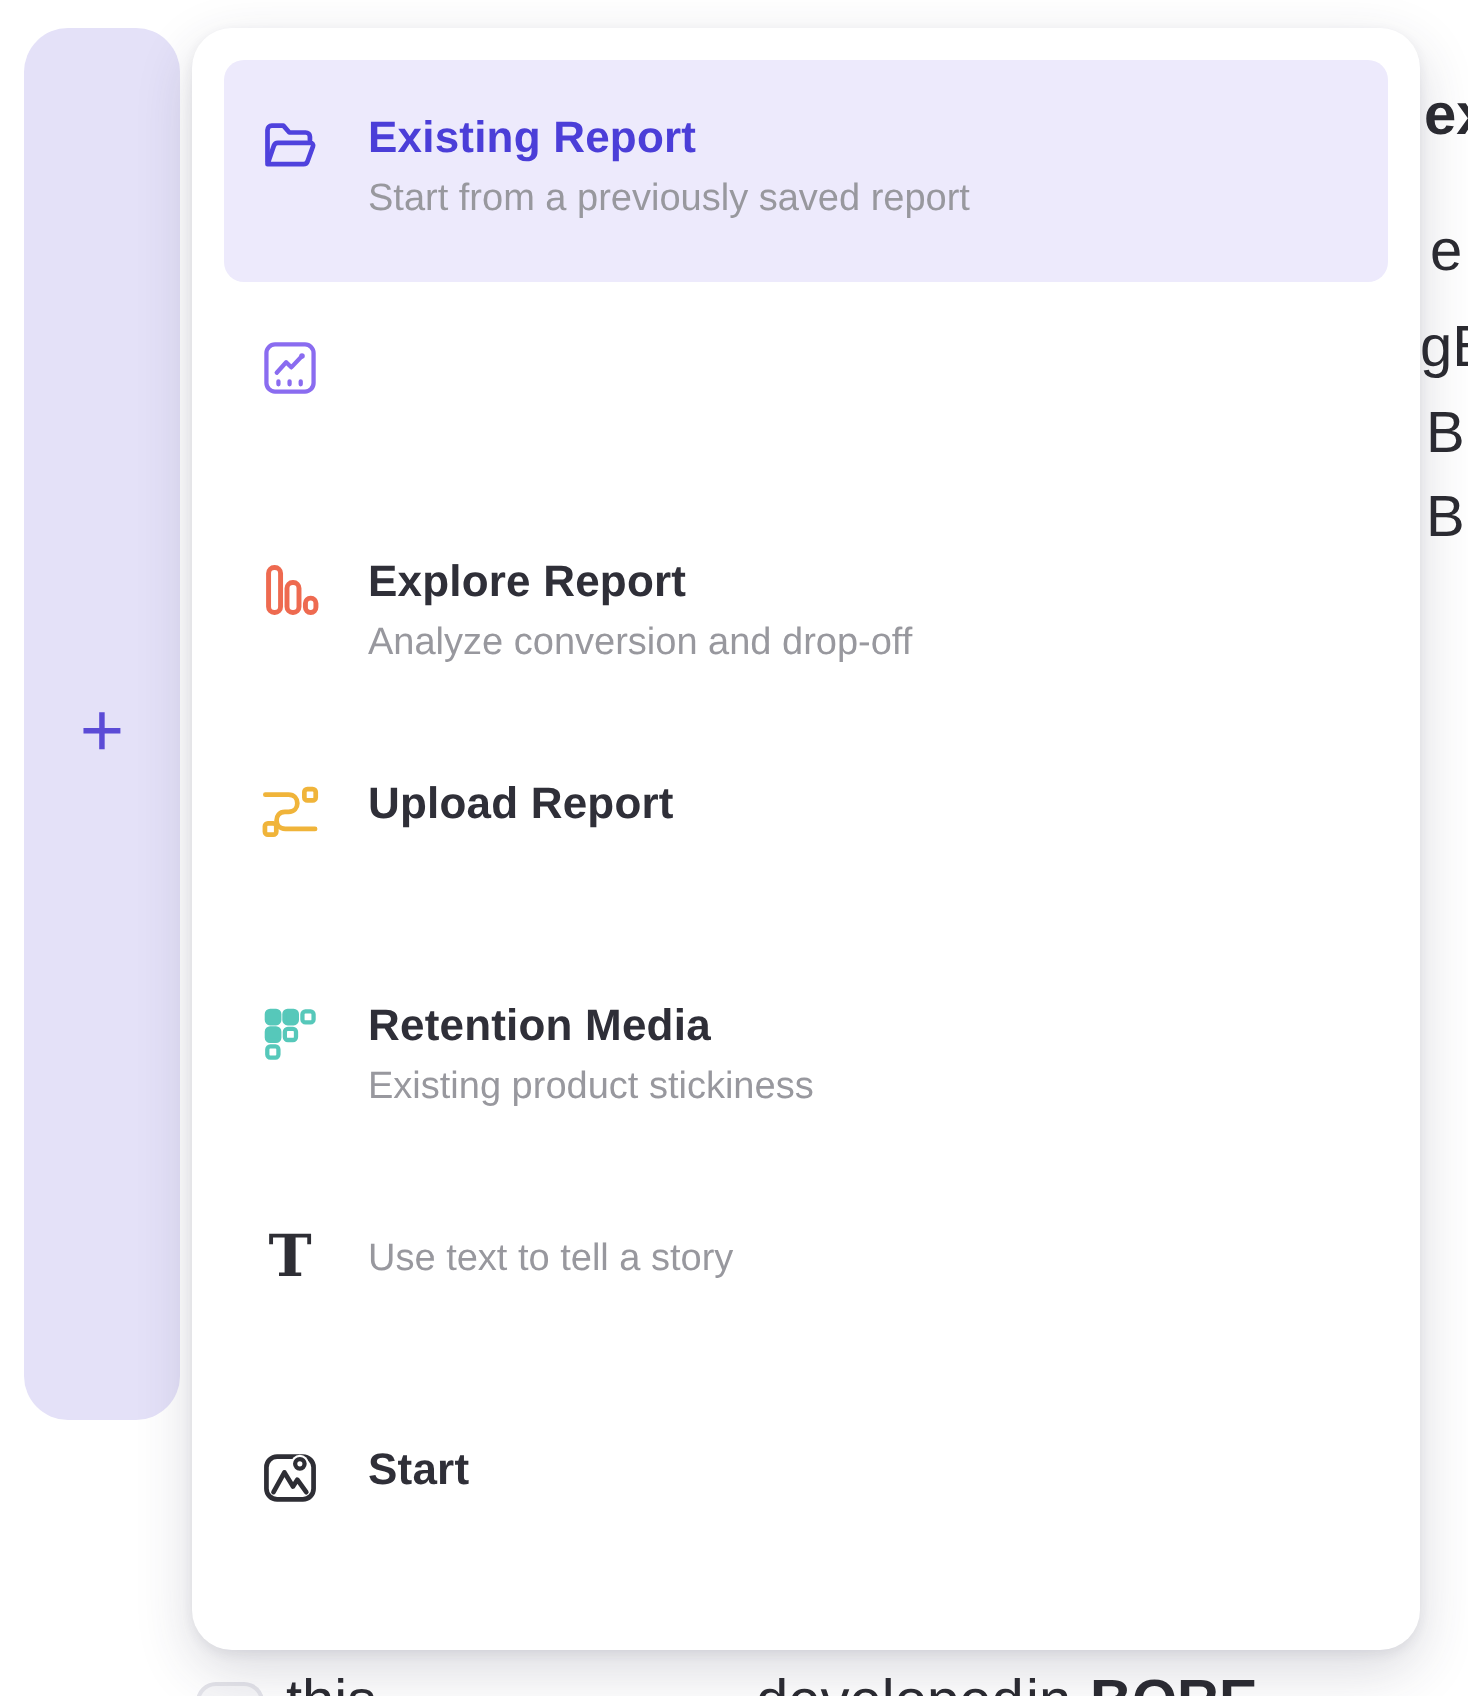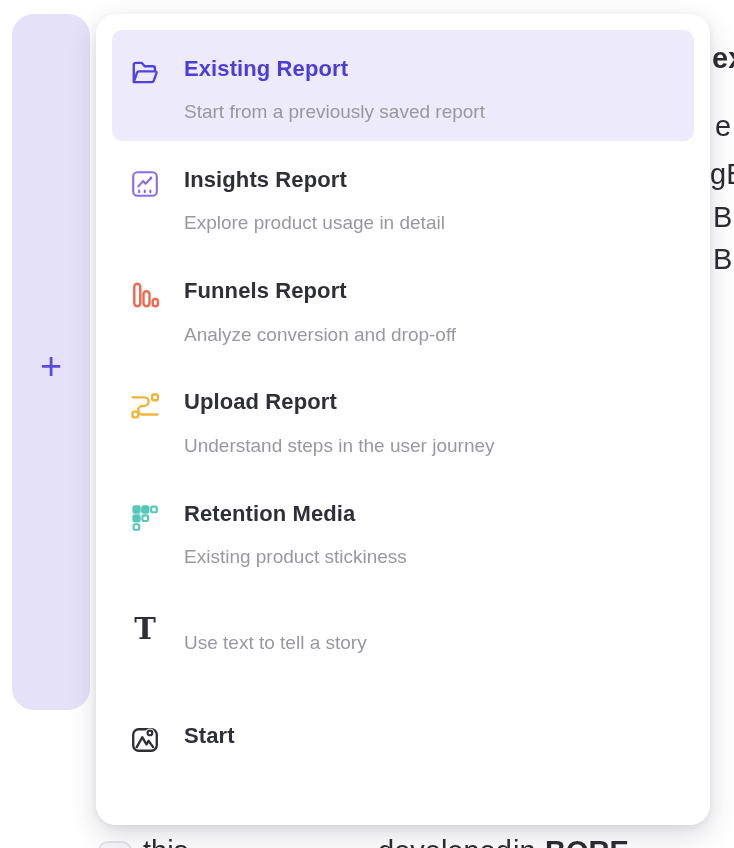--- a/index.html
+++ b/index.html
@@ -83,21 +83,21 @@
   .menu-item .texts { flex:1; min-width:0; }
   .menu-item .title {
     font-size:22px;
     font-weight:600;
     color:#2f2f38;
     letter-spacing:.1px;
     line-height:1.15;
   }
   .menu-item.selected .title { color:#4b3ed8; }
   .menu-item .desc {
-    margin-top:20px;
+    margin-top:8px;
     font-size:19px;
     font-weight:400;
     color:#98989e;
     line-height:1.15;
   }
   .t-glyph {
     font-family:"DejaVu Serif", serif;
     font-size:29px; font-weight:600;
     color:#2e2e35; line-height:28px;
   }
@@ -138,51 +138,46 @@
 
   <div class="menu-item">
     <span class="icon-box">
       <svg width="30" height="30" viewBox="0 0 28 28" fill="none" stroke="#8a6cf0" stroke-width="2" stroke-linecap="round" stroke-linejoin="round">
         <rect x="3" y="3" width="22" height="22" rx="4"></rect>
         <path d="M7.8 16.2 l4.4-4.9 2.4 2.4 4.8-5.1"></path>
         <circle cx="19.6" cy="8.4" r="1.3" fill="#8a6cf0" stroke="none"></circle>
         <path d="M8.6 20.2 v1.4 M13.8 20.2 v1.4 M19 20.2 v1.4"></path>
       </svg>
     </span>
-    <div class="texts">
-      <div class="title">Insights Report</div>
-      <div class="desc">Explore product usage in detail</div>
-    </div>
   </div>
 
   <div class="menu-item">
     <span class="icon-box">
       <svg width="30" height="30" viewBox="0 0 28 28" fill="none" stroke="#ee6a50" stroke-width="2.3" stroke-linecap="round" stroke-linejoin="round">
         <rect x="4" y="3.5" width="5.6" height="21" rx="2.7"></rect>
         <rect x="12.6" y="10.5" width="5.6" height="14" rx="2.7"></rect>
         <rect x="21.2" y="17.8" width="4.9" height="6.7" rx="2.4"></rect>
       </svg>
     </span>
     <div class="texts">
-      <div class="title">Funnels Report</div>
+      <div class="title">Explore Report</div>
       <div class="desc">Analyze conversion and drop-off</div>
     </div>
   </div>
 
   <div class="menu-item">
     <span class="icon-box">
       <svg width="30" height="30" viewBox="0 0 28 28" fill="none" stroke="#f0b43a" stroke-width="2.2" stroke-linecap="round" stroke-linejoin="round">
         <rect x="20.7" y="3.3" width="5.3" height="5.3" rx="1.4"></rect>
         <rect x="2.3" y="19.3" width="5.3" height="5.3" rx="1.4"></rect>
         <path d="M2.5 5.9 H13.3 C18.8 5.9 18.8 13.9 13.3 13.9 H11.6 C6.4 13.9 6.4 21.9 11.8 21.9 H25.7"></path>
       </svg>
     </span>
     <div class="texts">
       <div class="title">Upload Report</div>
-      <div class="desc">Understand steps in the user journey</div>
     </div>
   </div>
 
   <div class="menu-item">
     <span class="icon-box">
       <svg width="30" height="30" viewBox="0 0 28 28" fill="none" stroke="#56c8ba" stroke-width="2" stroke-linejoin="round">
         <rect x="3.2" y="3.2" width="5.8" height="5.8" rx="1.5" fill="#56c8ba"></rect>
         <rect x="11.4" y="3.2" width="5.8" height="5.8" rx="1.5" fill="#56c8ba"></rect>
         <rect x="19.8" y="3.4" width="5.2" height="5.2" rx="1.4"></rect>
         <rect x="3.2" y="11.4" width="5.8" height="5.8" rx="1.5" fill="#56c8ba"></rect>

